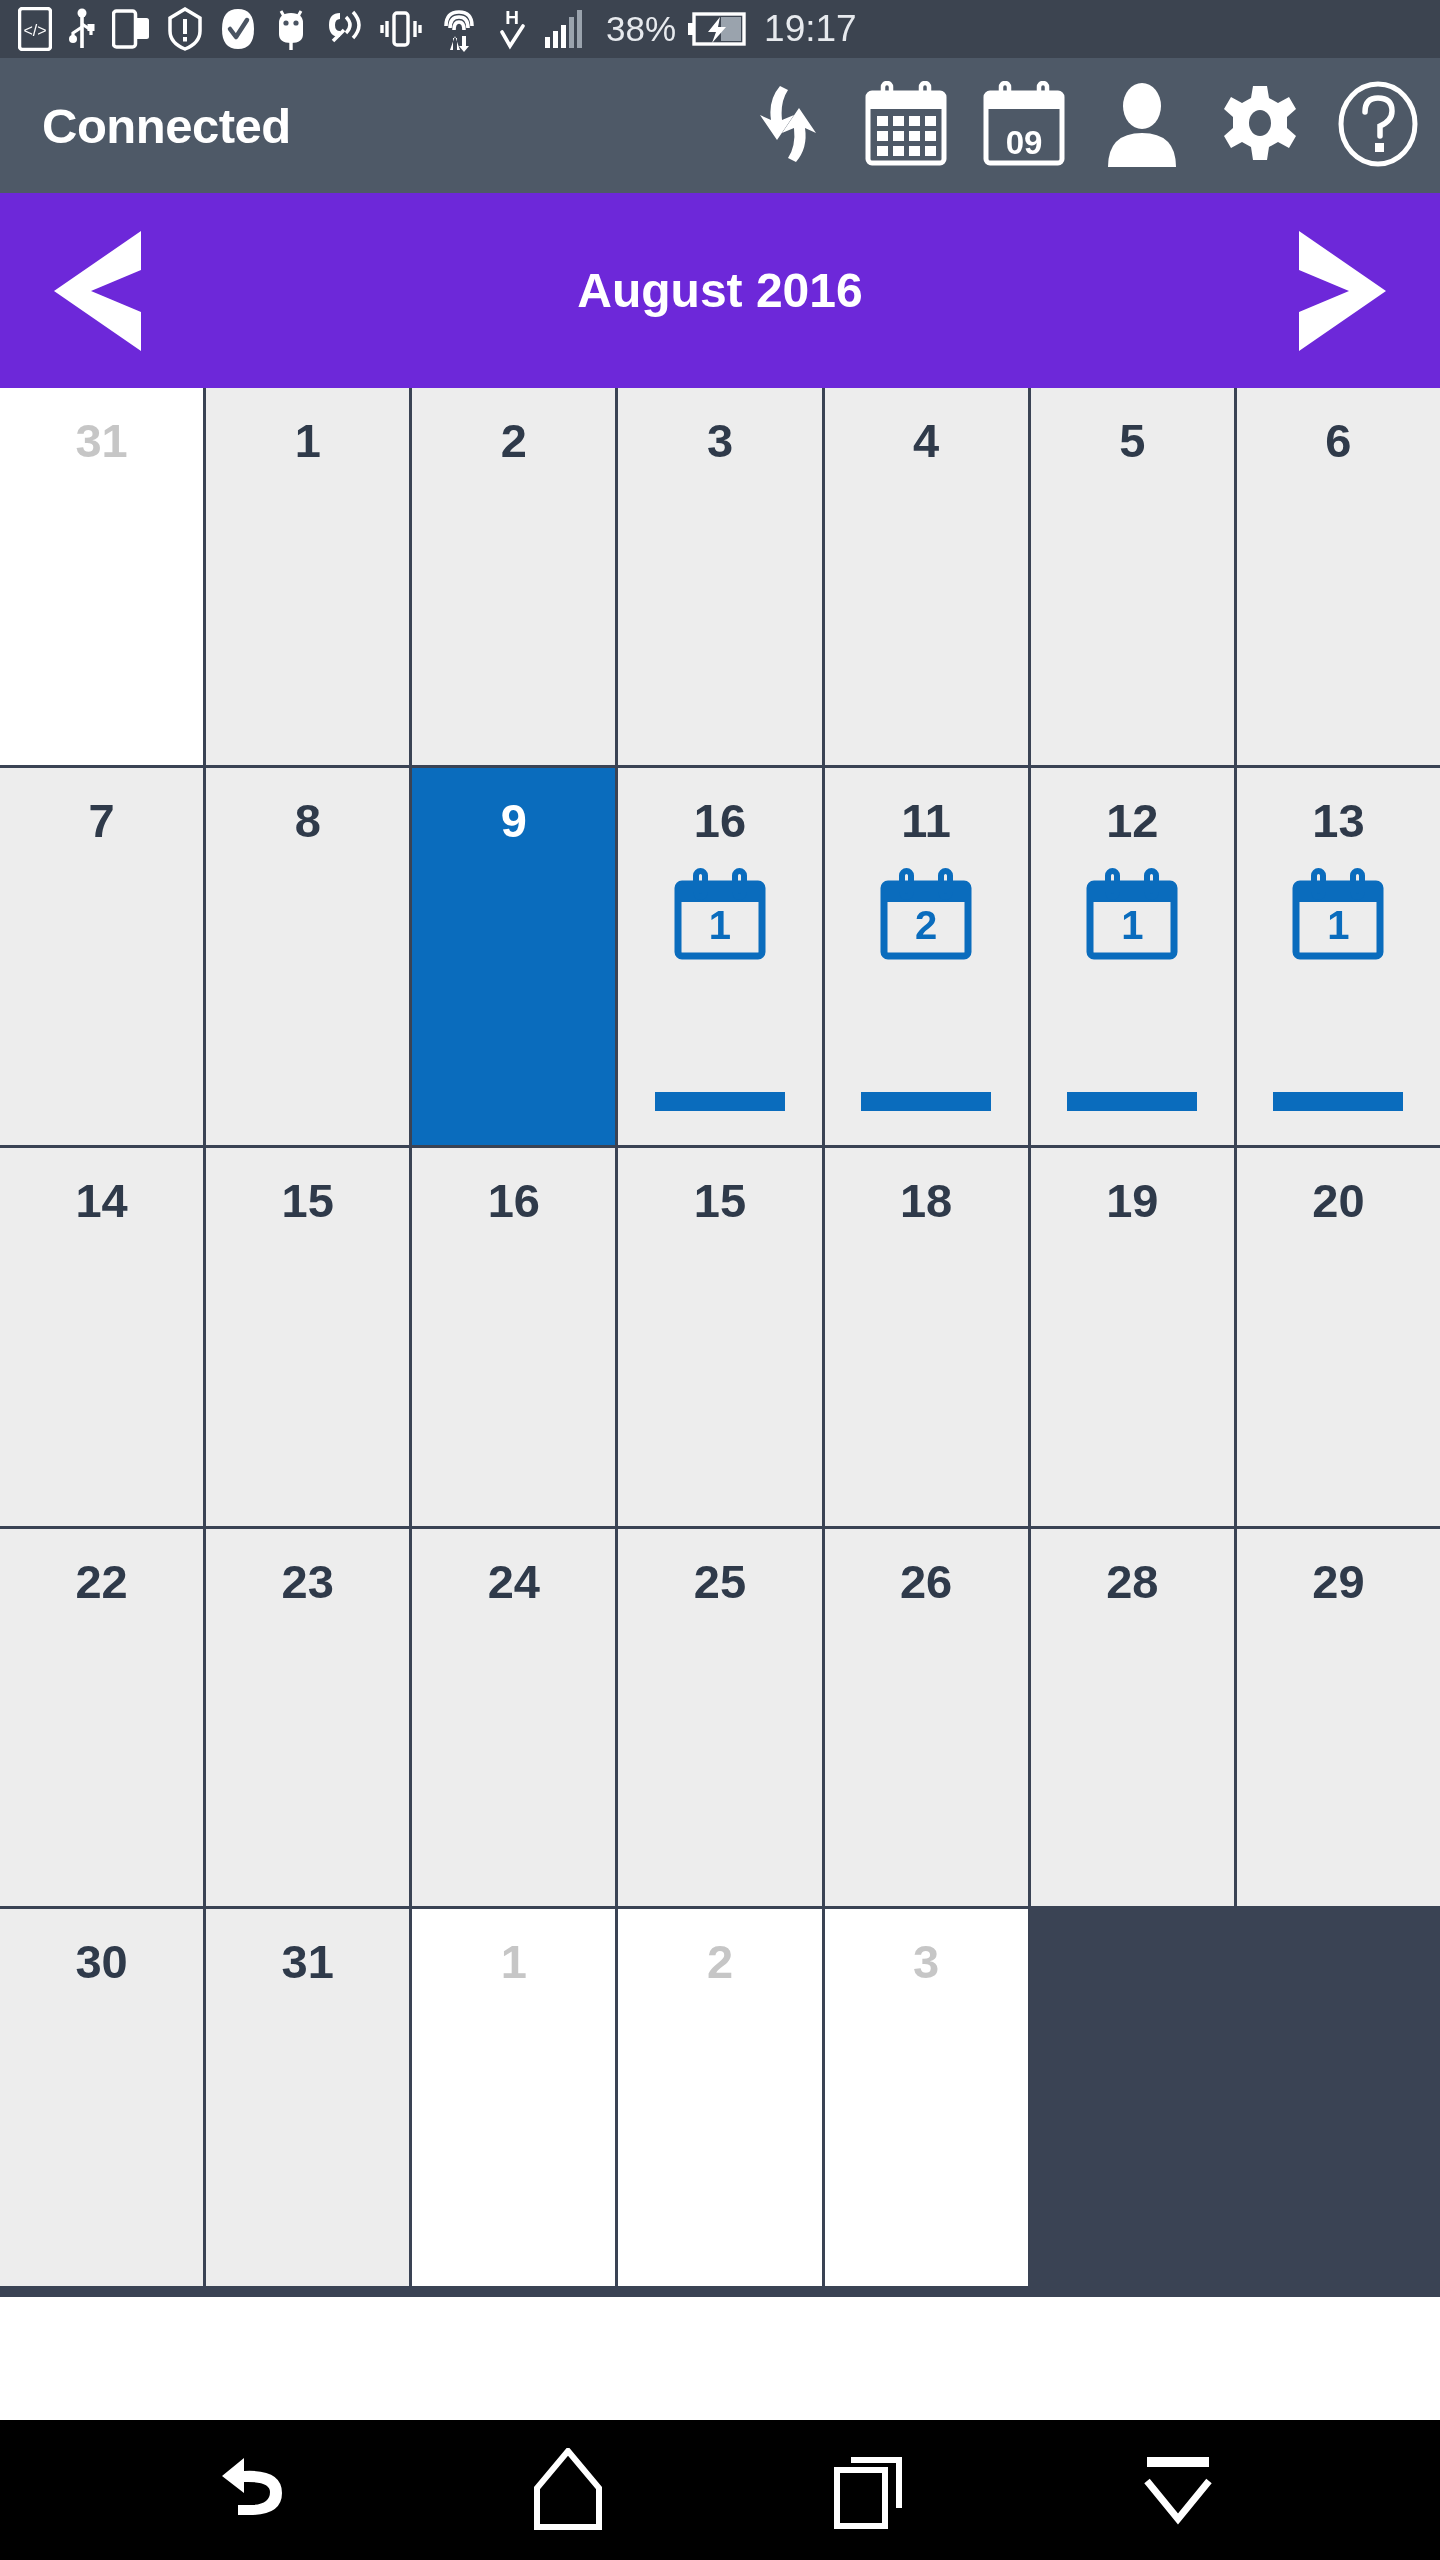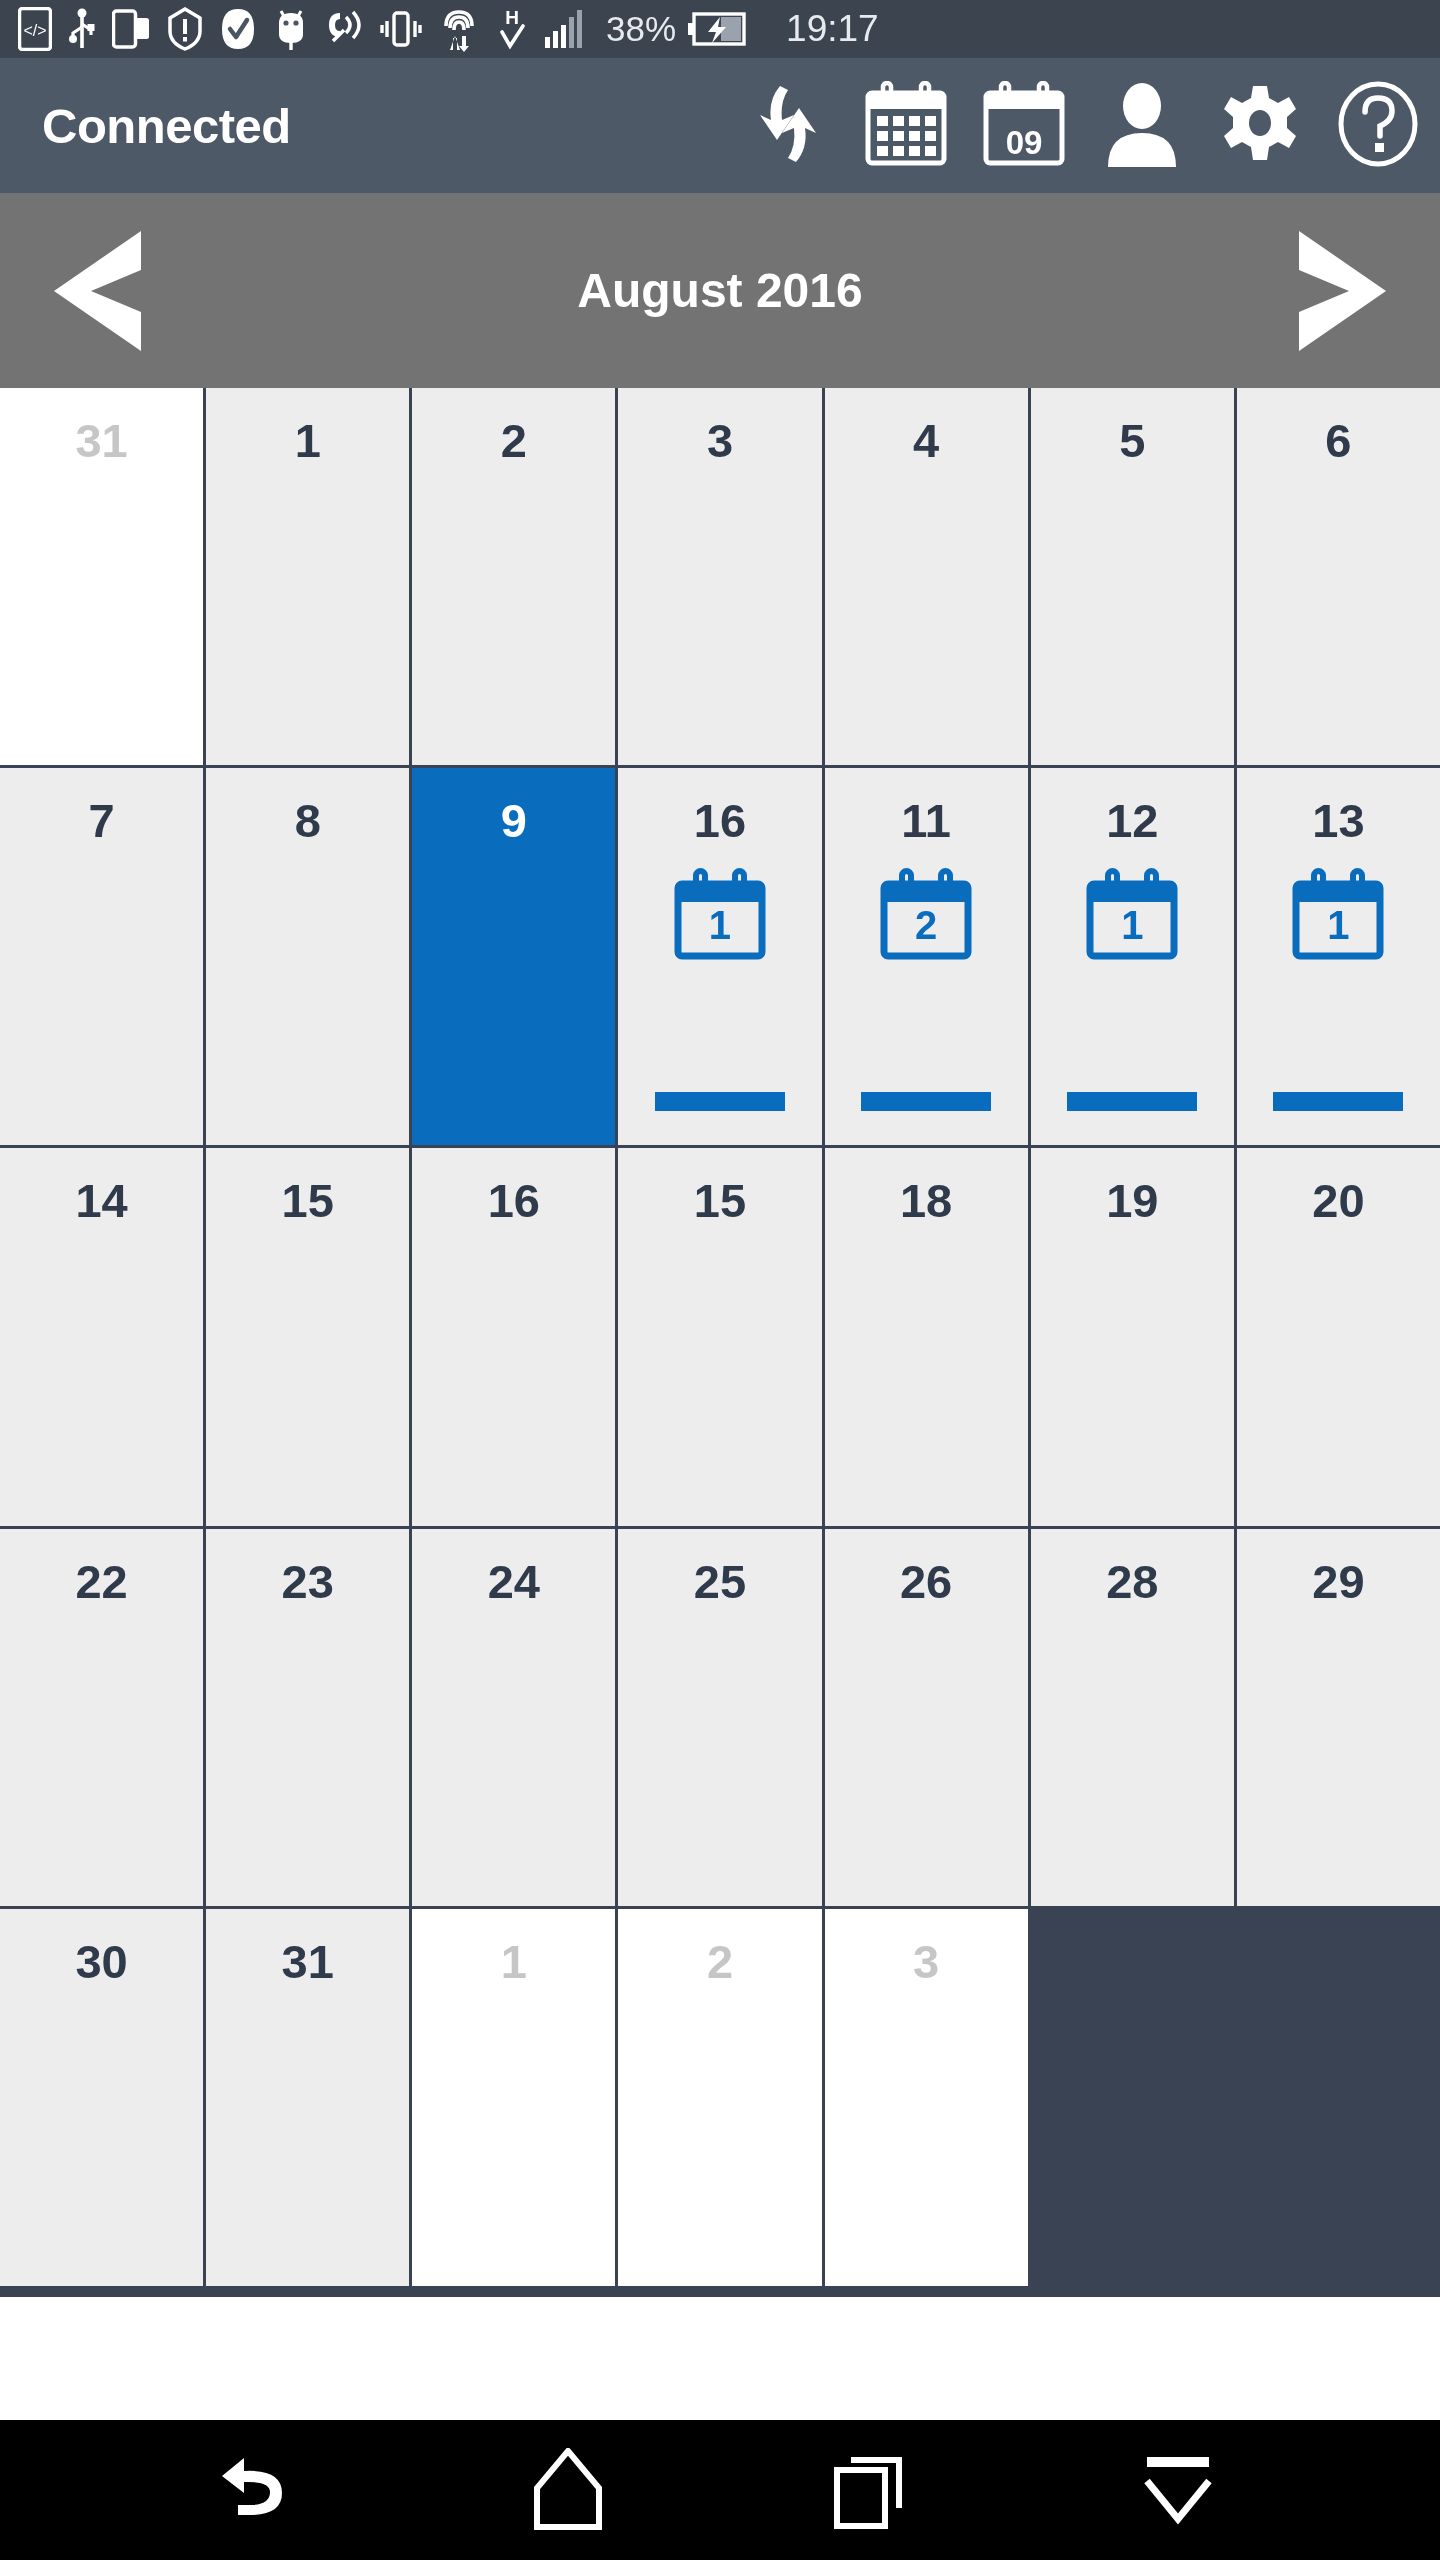--- a/index.html
+++ b/index.html
@@ -22,21 +22,21 @@
     display:flex; align-items:center; justify-content:center;
     height:46px; flex:0 0 auto;
     margin-right:16px;
   }
   .sb-icon svg{ display:block; }
   #status-battery-text{
     color:#e7eaee; font-size:35px; letter-spacing:0px;
     margin-right:10px; margin-left:4px; font-weight:400;
   }
   #status-time{
-    color:#e7eaee; font-size:37px; margin-left:22px; font-weight:400;
+    color:#e7eaee; font-size:37px; font-weight:400;
   }
 
   
   #app-header{
     height:135px; width:100%;
     background:#4e5967;
     display:flex; align-items:center;
     padding-left:42px; padding-right:6px;
   }
   #app-title{
@@ -48,21 +48,21 @@
   }
   .hdr-btn{
     width:112px; height:112px;
     display:flex; align-items:center; justify-content:center;
     background:transparent; border:0; cursor:pointer;
   }
 
   
   #month-nav{
     height:195px; width:100%;
-    background:#737373;
+    background:#6d28d9;
     display:flex; align-items:center; justify-content:space-between;
     padding:0 26px;
   }
   .nav-arrow{
     width:150px; height:150px;
     display:flex; align-items:center; justify-content:center;
     background:transparent; border:0; cursor:pointer;
   }
   #month-label{
     color:#ffffff; font-size:48px; font-weight:bold;

